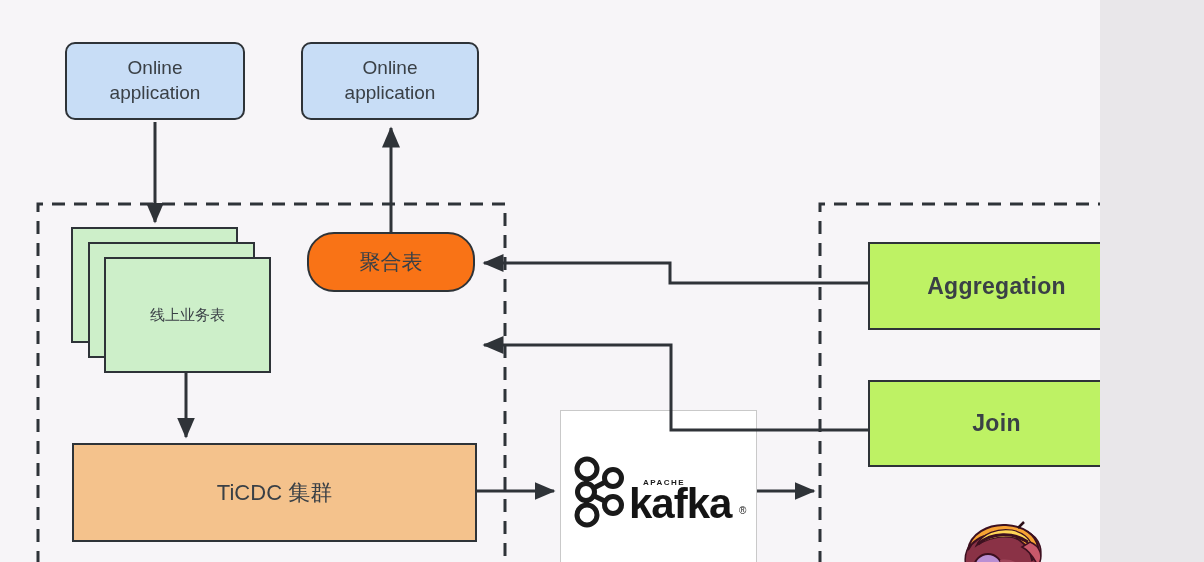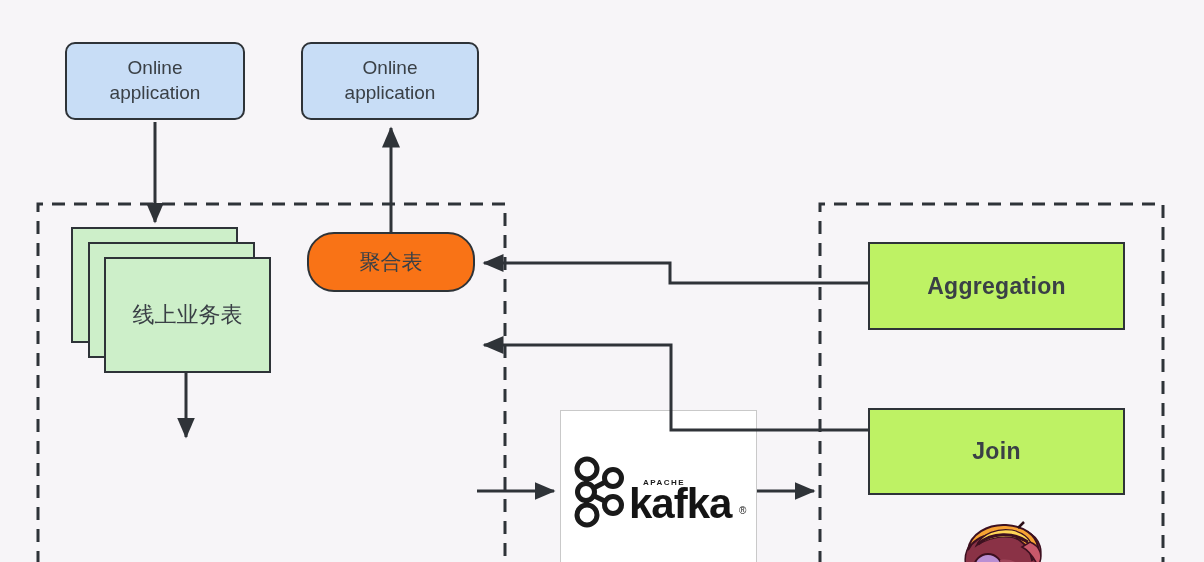--- a/index.html
+++ b/index.html
@@ -1,26 +1,26 @@
 <!DOCTYPE html>
 <html><head>
 <meta charset="utf-8">
 <style>
   html,body{margin:0;padding:0;background:#e9e7ea;}
   .stage{
-    position:relative;width:1204px;height:562px;overflow:hidden;
+    position:relative;width:1100px;height:562px;overflow:hidden;
     background:#f7f5f8;font-family:"Liberation Sans",sans-serif;color:#3a4046;
   }
   .node{
     position:absolute;display:flex;align-items:center;justify-content:center;
     box-sizing:border-box;border:2.5px solid #2e3338;text-align:center;
   }
   .blue{background:#c8ddf6;border-radius:10px;font-size:19px;line-height:1.3;}
   .blue span{display:block;max-width:120px;}
-  .green{background:#cdefc9;font-size:22px;}
+  .green{background:#cdefc9;font-size:15px;}
   .yellow{background:#f97316;font-size:21px;border-radius:27px;}
   .orange{background:#f4c28c;font-size:22px;}
   .plain{background:#bef264;font-size:23px;font-weight:600;letter-spacing:.3px;}
   .kafka-box{
     position:absolute;left:560px;top:410px;width:197px;height:158px;
     background:#ffffff;border:1px solid #c9c9c9;box-sizing:border-box;
   }
   .overlay{position:absolute;left:0;top:0;width:1204px;height:562px;pointer-events:none;}
   .squirrel{position:absolute;left:948px;top:520px;width:110px;height:60px;}
 </style>
@@ -41,20 +41,23 @@
   <div class="node green" style="left:88px;top:242px;width:167px;height:116px;"></div>
   <div class="node green" style="left:104px;top:257px;width:167px;height:116px;">
     <span>线上业务表</span>
   </div>
 
   <div class="node yellow" style="left:307px;top:232px;width:168px;height:60px;">
     <span>聚合表</span>
   </div>
 
 
+  <div class="node orange" style="left:72px;top:443px;width:405px;height:99px;">
+    <span>TiCDC 集群</span>
+  </div>
 
   <div class="kafka-box">
     <svg width="197" height="158" viewBox="0 0 197 158">
       <g stroke="#1a1a1a" stroke-width="5" fill="none">
         <line x1="26" y1="58" x2="25" y2="81"></line>
         <line x1="25" y1="81" x2="26" y2="104"></line>
         <line x1="25" y1="81" x2="52" y2="67"></line>
         <line x1="25" y1="81" x2="52" y2="94"></line>
         <circle cx="26" cy="58" r="10" fill="#ffffff"></circle>
         <circle cx="26" cy="104" r="10" fill="#ffffff"></circle>
@@ -65,21 +68,21 @@
       <text x="82" y="74" font-size="8" letter-spacing="1.5" fill="#1a1a1a" font-family="Liberation Sans, sans-serif" font-weight="bold">APACHE</text>
       <text x="68" y="107" font-size="42" fill="#141414" font-weight="bold" letter-spacing="-1" font-family="Liberation Sans, sans-serif">kafka</text>
       <text x="178" y="103" font-size="10" fill="#141414" font-family="Liberation Sans, sans-serif">®</text>
     </svg>
   </div>
 
   <div class="node plain" style="left:868px;top:242px;width:257px;height:88px;">
     <span>Aggregation</span>
   </div>
 
-  <div class="node plain" style="left:868px;top:408px;width:257px;height:87px;">
+  <div class="node plain" style="left:868px;top:380px;width:257px;height:87px;">
     <span>Join</span>
   </div>
 
   <div class="squirrel">
     <svg width="110" height="60" viewBox="0 0 110 60">
       <path d="M18,46 C14,30 26,12 50,8 C72,5 88,13 92,26 C95,36 90,46 84,52 L24,56 Z" fill="#8a3246" stroke="#3d1020" stroke-width="1.5"></path>
       <path d="M20,30 C22,14 40,4 58,5 C76,6 88,15 90,27 C91,33 88,38 84,40 C82,24 66,12 44,14 C32,16 24,22 20,30 Z" fill="#f7a233" stroke="#3d1020" stroke-width="2"></path>
       <path d="M28,26 C34,13 50,8 64,10 C74,12 82,18 84,26 C70,14 46,14 28,26 Z" fill="#ffd757" stroke="#3d1020" stroke-width="1.2"></path>
       <path d="M30,24 C44,12 66,12 80,22" fill="none" stroke="#3d1020" stroke-width="3"></path>
       <path d="M82,22 C92,26 96,36 90,46 C86,38 80,30 74,27 Z" fill="#c9596b" stroke="#3d1020" stroke-width="1.5"></path>

